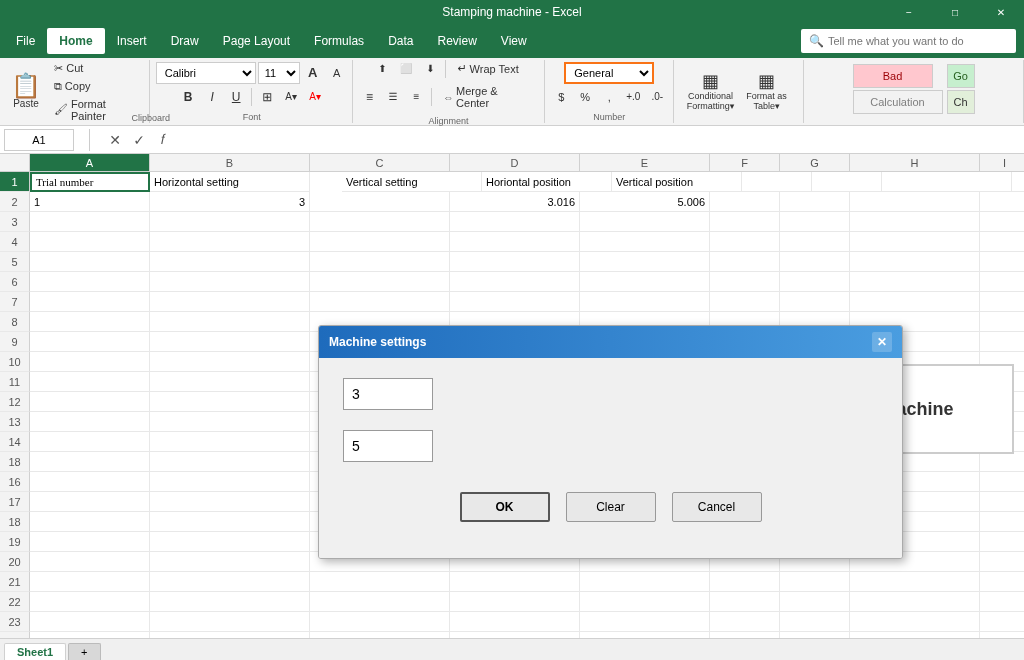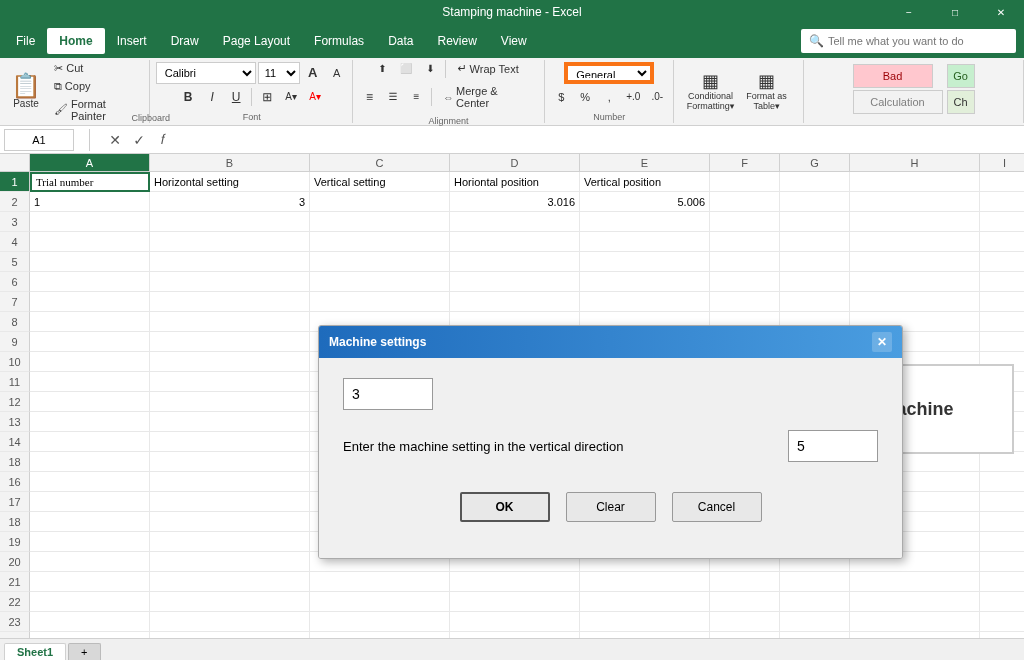--- a/index.html
+++ b/index.html
@@ -170,21 +170,21 @@
       align-items: center;
       gap: 2px;
       padding: 2px 6px;
       cursor: pointer;
       border-radius: 2px;
       font-size: 11px;
       color: #333;
       border: 1px solid transparent;
     }
     .number-select {
-      border: 4px solid #f97316;
+      border: 2px solid #f97316;
       background: white;
       font-size: 11px;
       padding: 2px 4px;
       width: 90px;
       height: 22px;
       cursor: pointer;
     }
     .conditional-btn {
       display: flex;
       flex-direction: column;
@@ -722,21 +722,21 @@
       <div class="col-header" style="width: 130px; min-width: 130px;">H</div>
       <div class="col-header" style="width: 50px; min-width: 50px;">I</div>
     </div>
 
   <div class="grid-container" id="grid">
   <div class="grid">
         <div class="grid-row">
           <div class="row-num active">1</div>
           <div class="cell header-cell active" style="width: 120px; min-width: 120px;">Trial number</div>
           <div class="cell header-cell" style="width: 160px; min-width: 160px;">Horizontal setting</div>
-          <div class="cell header-cell" style="width: 140px; min-width: 140px;">Vertical setting</div>
+          <div class="cell header-cell" style="width: 140px; min-width: 140px; margin-left: 32px;">Vertical setting</div>
           <div class="cell header-cell" style="width: 130px; min-width: 130px;">Horiontal position</div>
           <div class="cell header-cell" style="width: 130px; min-width: 130px;">Vertical position</div>
           <div class="cell header-cell" style="width: 70px; min-width: 70px;"></div>
           <div class="cell header-cell" style="width: 70px; min-width: 70px;"></div>
           <div class="cell header-cell" style="width: 130px; min-width: 130px;"></div>
           <div class="cell header-cell" style="width: 50px; min-width: 50px;"></div>
         </div>
         <div class="grid-row">
           <div class="row-num">2</div>
           <div class="cell" style="width: 120px; min-width: 120px;">1</div>
@@ -1026,21 +1026,20 @@
   <div class="dialog">
     <div class="dialog-titlebar">
       <span>Machine settings</span>
       <div class="dialog-close">✕</div>
     </div>
     <div class="dialog-body">
       <div class="dialog-row">
         <input type="text" class="dialog-input" value="3" style="">
       </div>
       <div class="dialog-row">
-        <span class="dialog-label">Enter the machine setting in the vertical direction</span>
         <input type="text" class="dialog-input" value="5" style="">
       </div>
       <div class="dialog-buttons">
         <button class="dialog-btn ok-btn">OK</button>
         <button class="dialog-btn">Clear</button>
         <button class="dialog-btn">Cancel</button>
       </div>
     </div>
   </div>
 </div>

